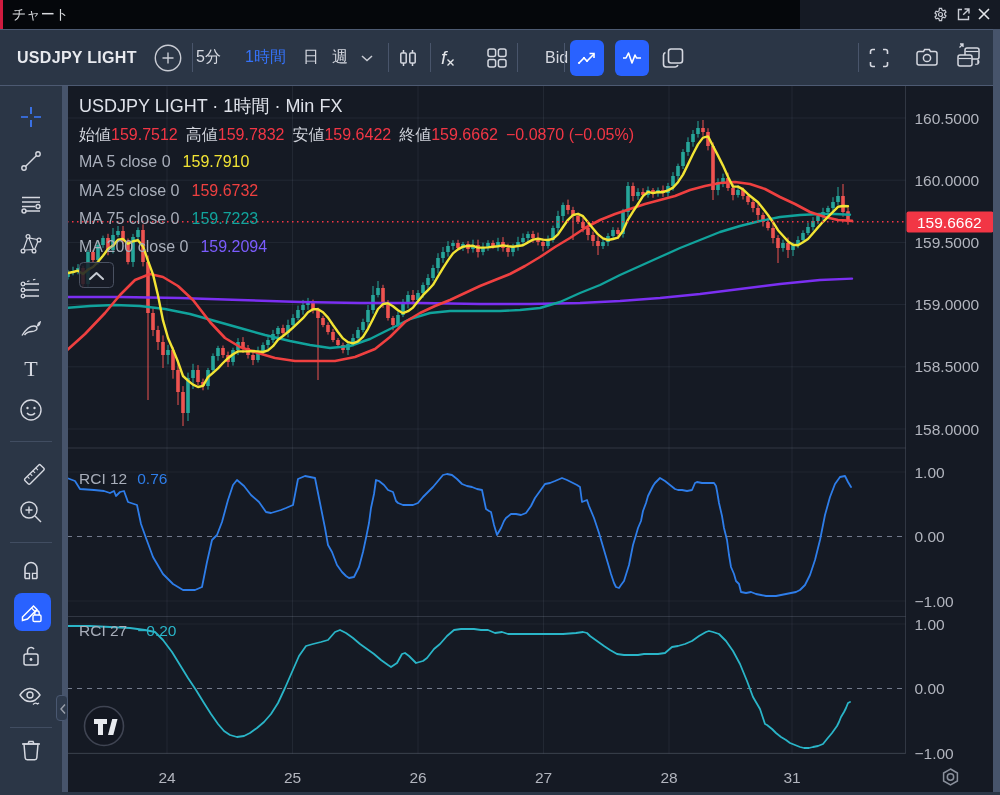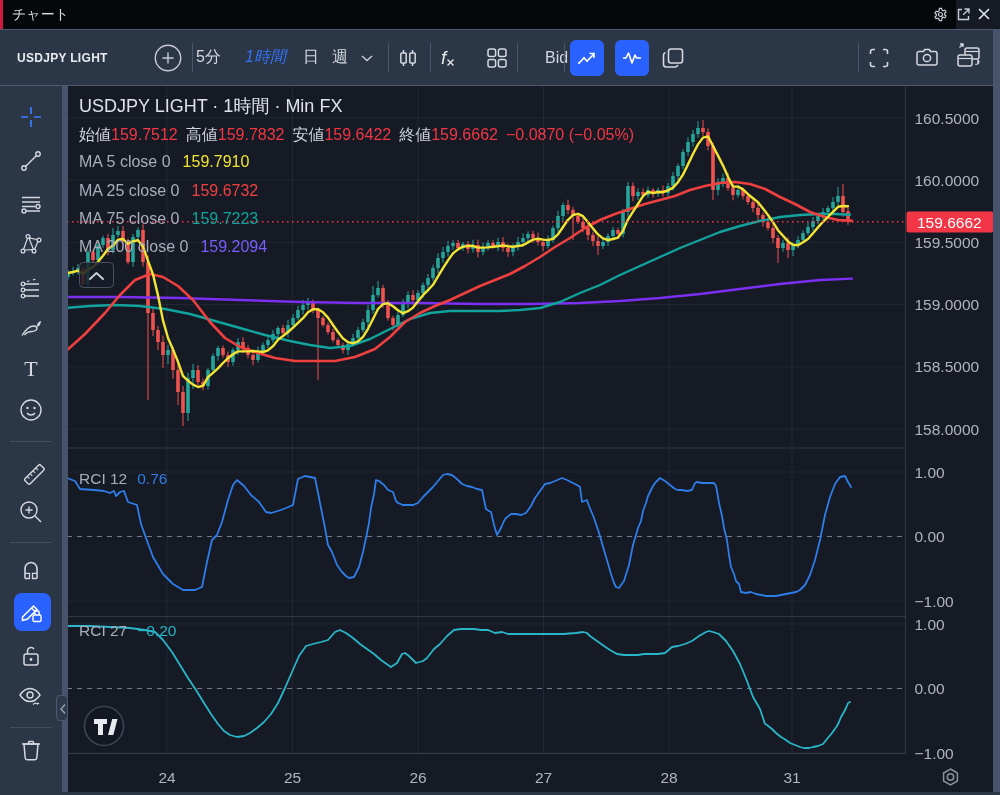--- a/index.html
+++ b/index.html
@@ -1,18 +1,18 @@
 <!DOCTYPE html>
 <html><head><meta charset="utf-8">
 <style>
 * { margin:0; padding:0; box-sizing:border-box; }
 html,body { width:1000px; height:795px; background:#151a24; font-family:"Liberation Sans", sans-serif; overflow:hidden; }
 #page { position:relative; width:1000px; height:795px; }
 #chartsvg { position:absolute; left:0; top:0; }
-#titlebar { position:absolute; left:0; top:0; width:956px; height:29px; background:#05070b; }
+#titlebar { position:absolute; left:0; top:0; width:800px; height:29px; background:#05070b; }
 #titlebar .red { position:absolute; left:0; top:0; width:3px; height:29px; background:#cf1b3f; }
 #titlebar .t { position:absolute; left:12px; top:6px; font-size:14px; color:#d8dade; }
 #titlebar .ic { position:absolute; top:7px; }
 #toolbar { position:absolute; left:0; top:29px; width:1000px; height:57px; background:#2b3646; border-top:1px solid #4d5a72; border-bottom:1px solid #4d5a72; }
 .tb { position:absolute; top:0; height:55px; display:flex; align-items:center; color:#d5d8e0; font-size:16px; }
 .sep { position:absolute; top:13px; width:1px; height:29px; background:#49556b; }
 .bluebtn { position:absolute; top:10px; width:34px; height:36px; background:#2962ff; border-radius:6px; display:flex; align-items:center; justify-content:center; }
 #sidebar { position:absolute; left:0; top:86px; width:62px; height:709px; background:#2b3646; }
 #sidebar .ic { position:absolute; left:50%; transform:translateX(-50%); }
 #lstrip { position:absolute; left:62px; top:86px; width:6px; height:709px; background:#47546b; }
@@ -103,30 +103,30 @@
         </svg></div>
   <div class="ic" style="left:956px"><svg width="15" height="15" viewBox="0 0 15 15" fill="none">
           <path d="M6 2.5H2.5v10h10V9" stroke="#c9ccd4" stroke-width="1.4"></path>
           <path d="M8.5 2h4.5v4.5M12.6 2.4L7.2 7.8" stroke="#c9ccd4" stroke-width="1.4"></path>
         </svg></div>
   <div class="ic" style="left:977px"><svg width="14" height="14" viewBox="0 0 14 14" fill="none">
           <path d="M2 2l10 10M12 2L2 12" stroke="#e3e5e9" stroke-width="1.6"></path>
         </svg></div>
 </div>
 <div id="toolbar">
-  <div class="tb" style="left:17px; font-weight:bold; font-size:12px; letter-spacing:.3px; color:#e8eaef;">USDJPY LIGHT</div>
+  <div class="tb" style="left:17px; font-weight:bold; font-size:16px; letter-spacing:.3px; color:#e8eaef;">USDJPY LIGHT</div>
   <div class="tb" style="left:154px">
         <svg width="28" height="28" viewBox="0 0 28 28" fill="none">
           <circle cx="14" cy="14" r="12.7" stroke="#c9ccd4" stroke-width="1.4"></circle>
           <path d="M14 8.5v11M8.5 14h11" stroke="#c9ccd4" stroke-width="1.4"></path>
         </svg>
       </div>
   <div class="sep" style="left:192px"></div>
   <div class="tb" style="left:196px">5分</div>
-  <div class="tb" style="left:245px; color:#3572f7;font-style:italic;">1時間</div>
+  <div class="tb" style="left:245px; color:#3572f7;">1時間</div>
   <div class="tb" style="left:303px">日</div>
   <div class="tb" style="left:332px">週</div>
   <div class="tb" style="left:360px">
         <svg width="14" height="10" viewBox="0 0 14 10" fill="none">
           <path d="M2 3l5 4.5L12 3" stroke="#c9ccd4" stroke-width="1.5"></path>
         </svg>
       </div>
   <div class="sep" style="left:388px"></div>
   <div class="tb" style="left:396px">
         <svg width="24" height="24" viewBox="0 0 24 24" fill="none">

